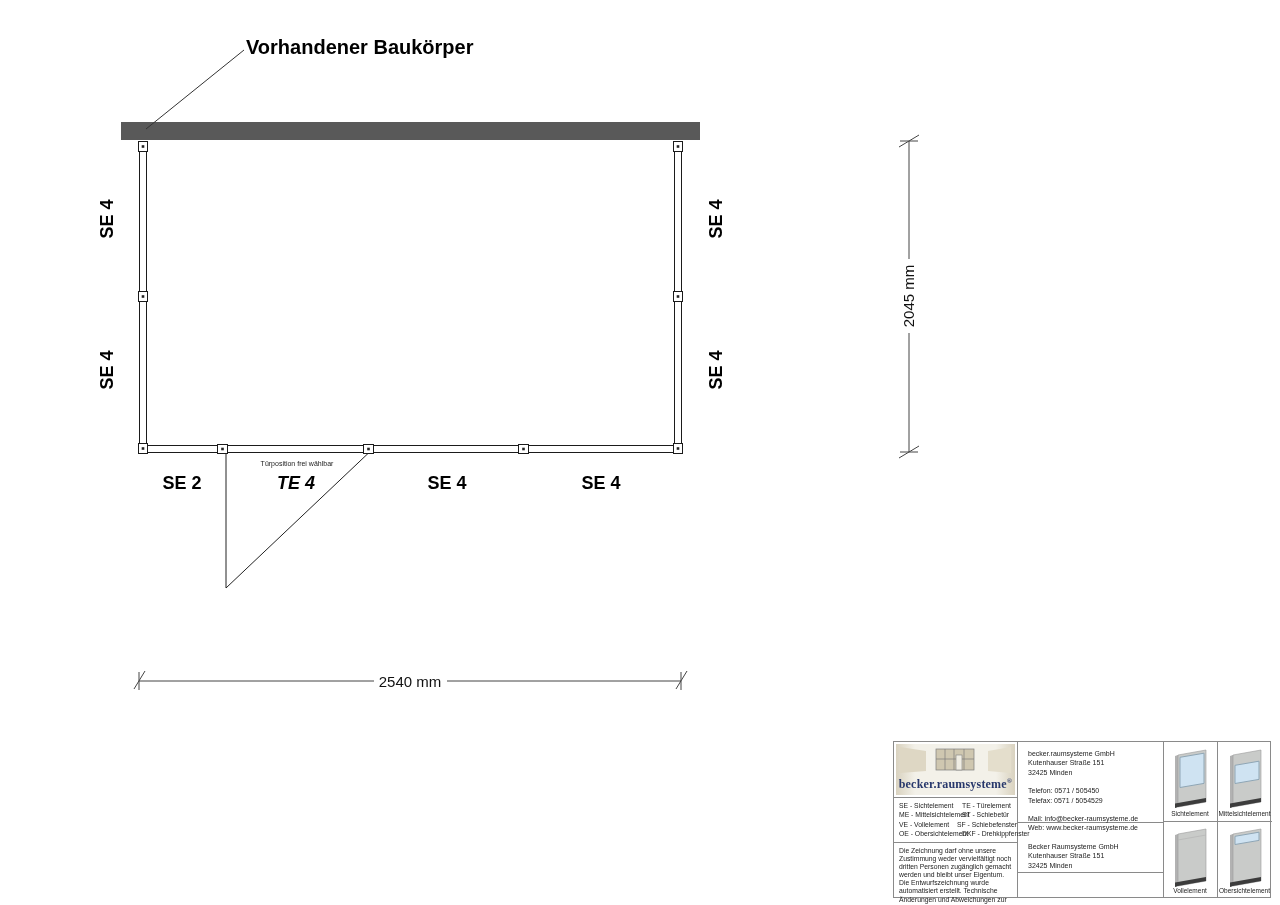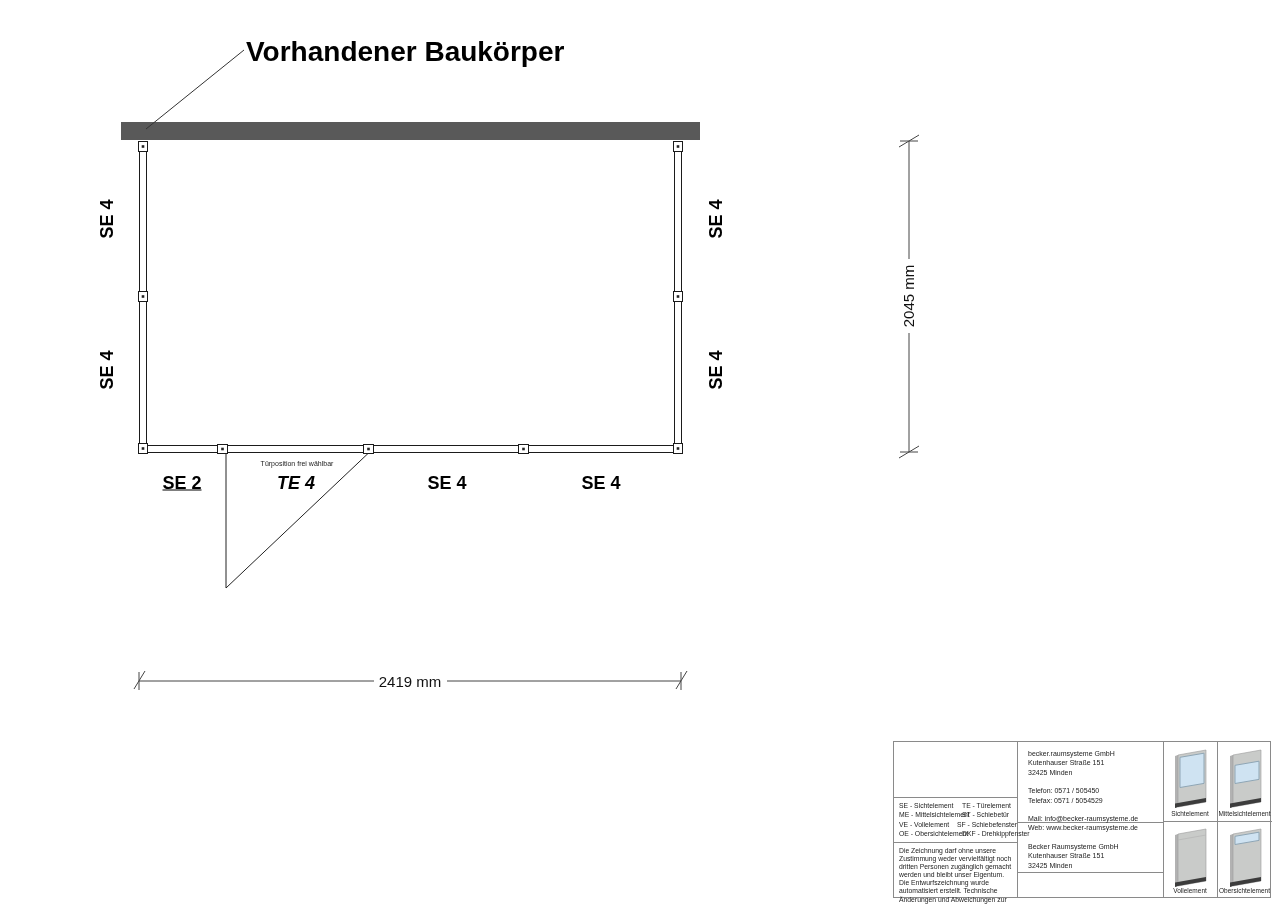--- a/index.html
+++ b/index.html
@@ -5,21 +5,21 @@
   html,body { margin:0; padding:0; }
   body { font-family:"Liberation Sans", sans-serif; background:#e8e8e8; }
   #page {
     position:relative; width:1280px; height:905px; background:#ffffff;
     overflow:hidden; margin:0 auto;
   }
   svg { display:block; }
   #linework { position:absolute; left:0; top:0; }
   .drawing-title {
     position:absolute; left:246px; top:36px;
-    font-size:28px; font-weight:bold; color:#000; white-space:nowrap;
+    font-size:20px; font-weight:bold; color:#000; white-space:nowrap;
   }
   .elem-label {
     position:absolute; font-size:18px; font-weight:bold; color:#000;
     white-space:nowrap; transform:translate(-50%,-50%);
   }
   .elem-label.vert { transform:translate(-50%,-50%) rotate(-90deg); }
   .dim-label {
     position:absolute; font-size:15px; color:#111; white-space:nowrap;
     transform:translate(-50%,-50%);
   }
@@ -137,40 +137,53 @@
     </g>
   </svg>
 
   <div class="drawing-title">Vorhandener Baukörper</div>
 
   <span class="elem-label vert" style="left:107px; top:219px;">SE 4</span>
   <span class="elem-label vert" style="left:107px; top:370px;">SE 4</span>
   <span class="elem-label vert" style="left:716px; top:219px;">SE 4</span>
   <span class="elem-label vert" style="left:716px; top:370px;">SE 4</span>
 
-  <span class="elem-label" style="left:182px; top:483px;text-decoration:underline;">SE 2</span>
+  <span class="elem-label" style="left:182px; top:483px;">SE 2</span>
   <span class="elem-label" style="left:296px; top:483px;font-style:italic;">TE 4</span>
   <span class="elem-label" style="left:447px; top:483px;">SE 4</span>
   <span class="elem-label" style="left:601px; top:483px;">SE 4</span>
 
   <span class="door-note" style="left:297px; top:463px;">Türposition frei wählbar</span>
 
-  <span class="dim-label" style="left:410px; top:681px;">2419 mm</span>
+  <span class="dim-label" style="left:410px; top:681px;">2540 mm</span>
   <span class="dim-label vert" style="left:908px; top:296px;">2045 mm</span>
 
   <div id="title-block">
     <div class="vline" style="left:123px;"></div>
     <div class="vline" style="left:269px;"></div>
     <div class="vline" style="left:323px;"></div>
     <div class="hline" style="left:0; width:123px; top:55px;"></div>
     <div class="hline" style="left:0; width:123px; top:100px;"></div>
     <div class="hline" style="left:123px; width:146px; top:80px;"></div>
     <div class="hline" style="left:123px; width:146px; top:130px;"></div>
     <div class="hline" style="left:269px; width:109px; top:79px;"></div>
 
+    <div class="logo-cell">
+      <svg width="119" height="30" viewBox="0 0 119 30">
+        <polygon points="4,3 30,7 30,27 4,29" fill="#ded7c4"></polygon>
+        <polygon points="115,3 92,7 92,27 115,29" fill="#e4decc"></polygon>
+        <rect x="40" y="5" width="38" height="21" fill="#cfc7b0" stroke="#7d7d7d" stroke-width="0.7"></rect>
+        <line x1="49" y1="5" x2="49" y2="26" stroke="#7d7d7d" stroke-width="0.7"></line>
+        <line x1="58" y1="5" x2="58" y2="26" stroke="#7d7d7d" stroke-width="0.7"></line>
+        <line x1="68" y1="5" x2="68" y2="26" stroke="#7d7d7d" stroke-width="0.7"></line>
+        <line x1="40" y1="15" x2="78" y2="15" stroke="#7d7d7d" stroke-width="0.7"></line>
+        <rect x="60" y="11" width="6" height="15" fill="#f0ede3" stroke="#7d7d7d" stroke-width="0.6"></rect>
+      </svg>
+      <div class="logo-text"><span>becker.raumsysteme</span><sup>®</sup></div>
+    </div>
 
     <div class="legend-cell">
       <div class="legend-row">
           <span>SE - Sichtelement</span>
           <span>TE - Türelement</span>
         </div>
       <div class="legend-row">
           <span>ME - Mittelsichtelement</span>
           <span>ST - Schiebetür</span>
         </div>

